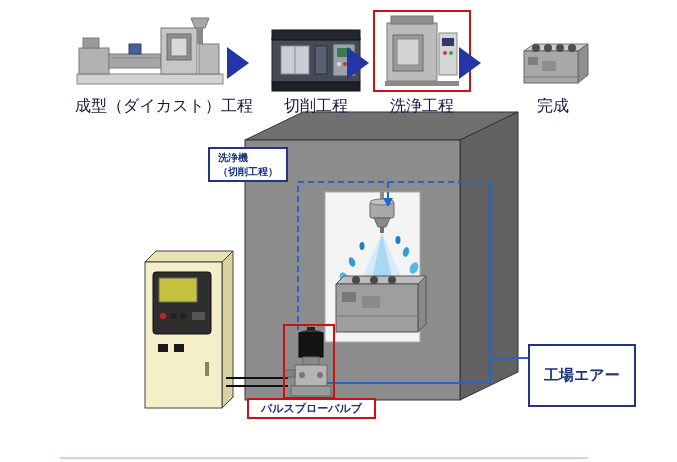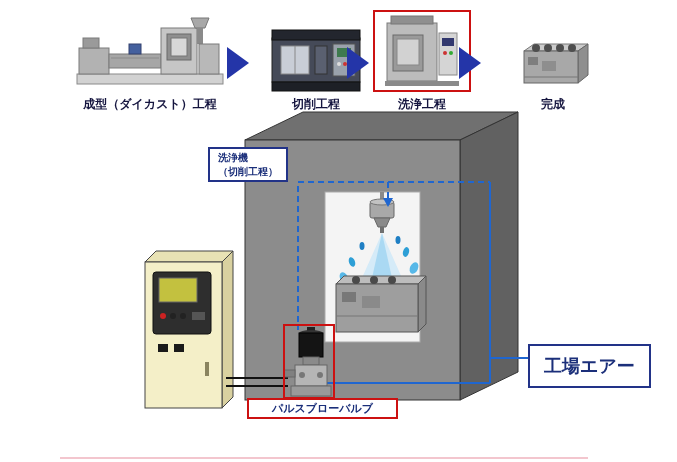--- a/index.html
+++ b/index.html
@@ -2,30 +2,30 @@
 <html><head>
 <meta charset="utf-8">
 <style>
   html,body{margin:0;padding:0;background:#ffffff;}
   body{font-family:"Liberation Sans","DejaVu Sans",sans-serif;}
   .canvas{position:relative;width:677px;height:462px;background:#ffffff;overflow:hidden;}
   .layer-svg{position:absolute;left:0;top:0;z-index:1;}
   .stage{position:absolute;top:10px;z-index:2;text-align:center;}
   .stage .imgwrap{height:82px;display:flex;align-items:flex-end;justify-content:center;box-sizing:border-box;}
   .stage .imgwrap.highlighted{border:2px solid #cc1111;background:#ffffff;padding:1px;}
-  .stage .stage-label{margin-top:4px;font-size:12px;font-weight:bold;color:#15153f;white-space:nowrap;}
+  .stage .stage-label{margin-top:4px;font-size:16px;font-weight:normal;color:#15153f;white-space:nowrap;}
   .flow-arrow{position:absolute;top:47px;z-index:2;width:0;height:0;
     border-top:16px solid transparent;border-bottom:16px solid transparent;
     border-left:22px solid #2435a8;}
   .callout{position:absolute;z-index:3;background:#ffffff;font-weight:bold;color:#1b2f7a;box-sizing:border-box;}
   .callout.blue{border:2px solid #223388;}
   .callout.red{border:2px solid #cc1111;}
   .washer-callout{left:208px;top:147px;padding:2px 8px;font-size:10px;line-height:1.35;}
-  .valve-callout{left:247px;top:398px;padding:1px 23px;font-size:11px;white-space:nowrap;}
-  .air-callout{left:528px;top:344px;padding:8px 14px;font-size:18px;white-space:nowrap;}
+  .valve-callout{left:247px;top:398px;padding:1px 12px;font-size:11px;white-space:nowrap;}
+  .air-callout{left:528px;top:344px;padding:20px 14px;font-size:15px;white-space:nowrap;}
   .bottom-rule{position:absolute;left:60px;top:457px;width:528px;height:2px;background:#f3c6ce;z-index:0;}
 </style>
 </head>
 <body>
 
 <div class="canvas">
 
   <svg class="layer-svg" width="677" height="462" viewBox="0 0 677 462">
 
     <g>

